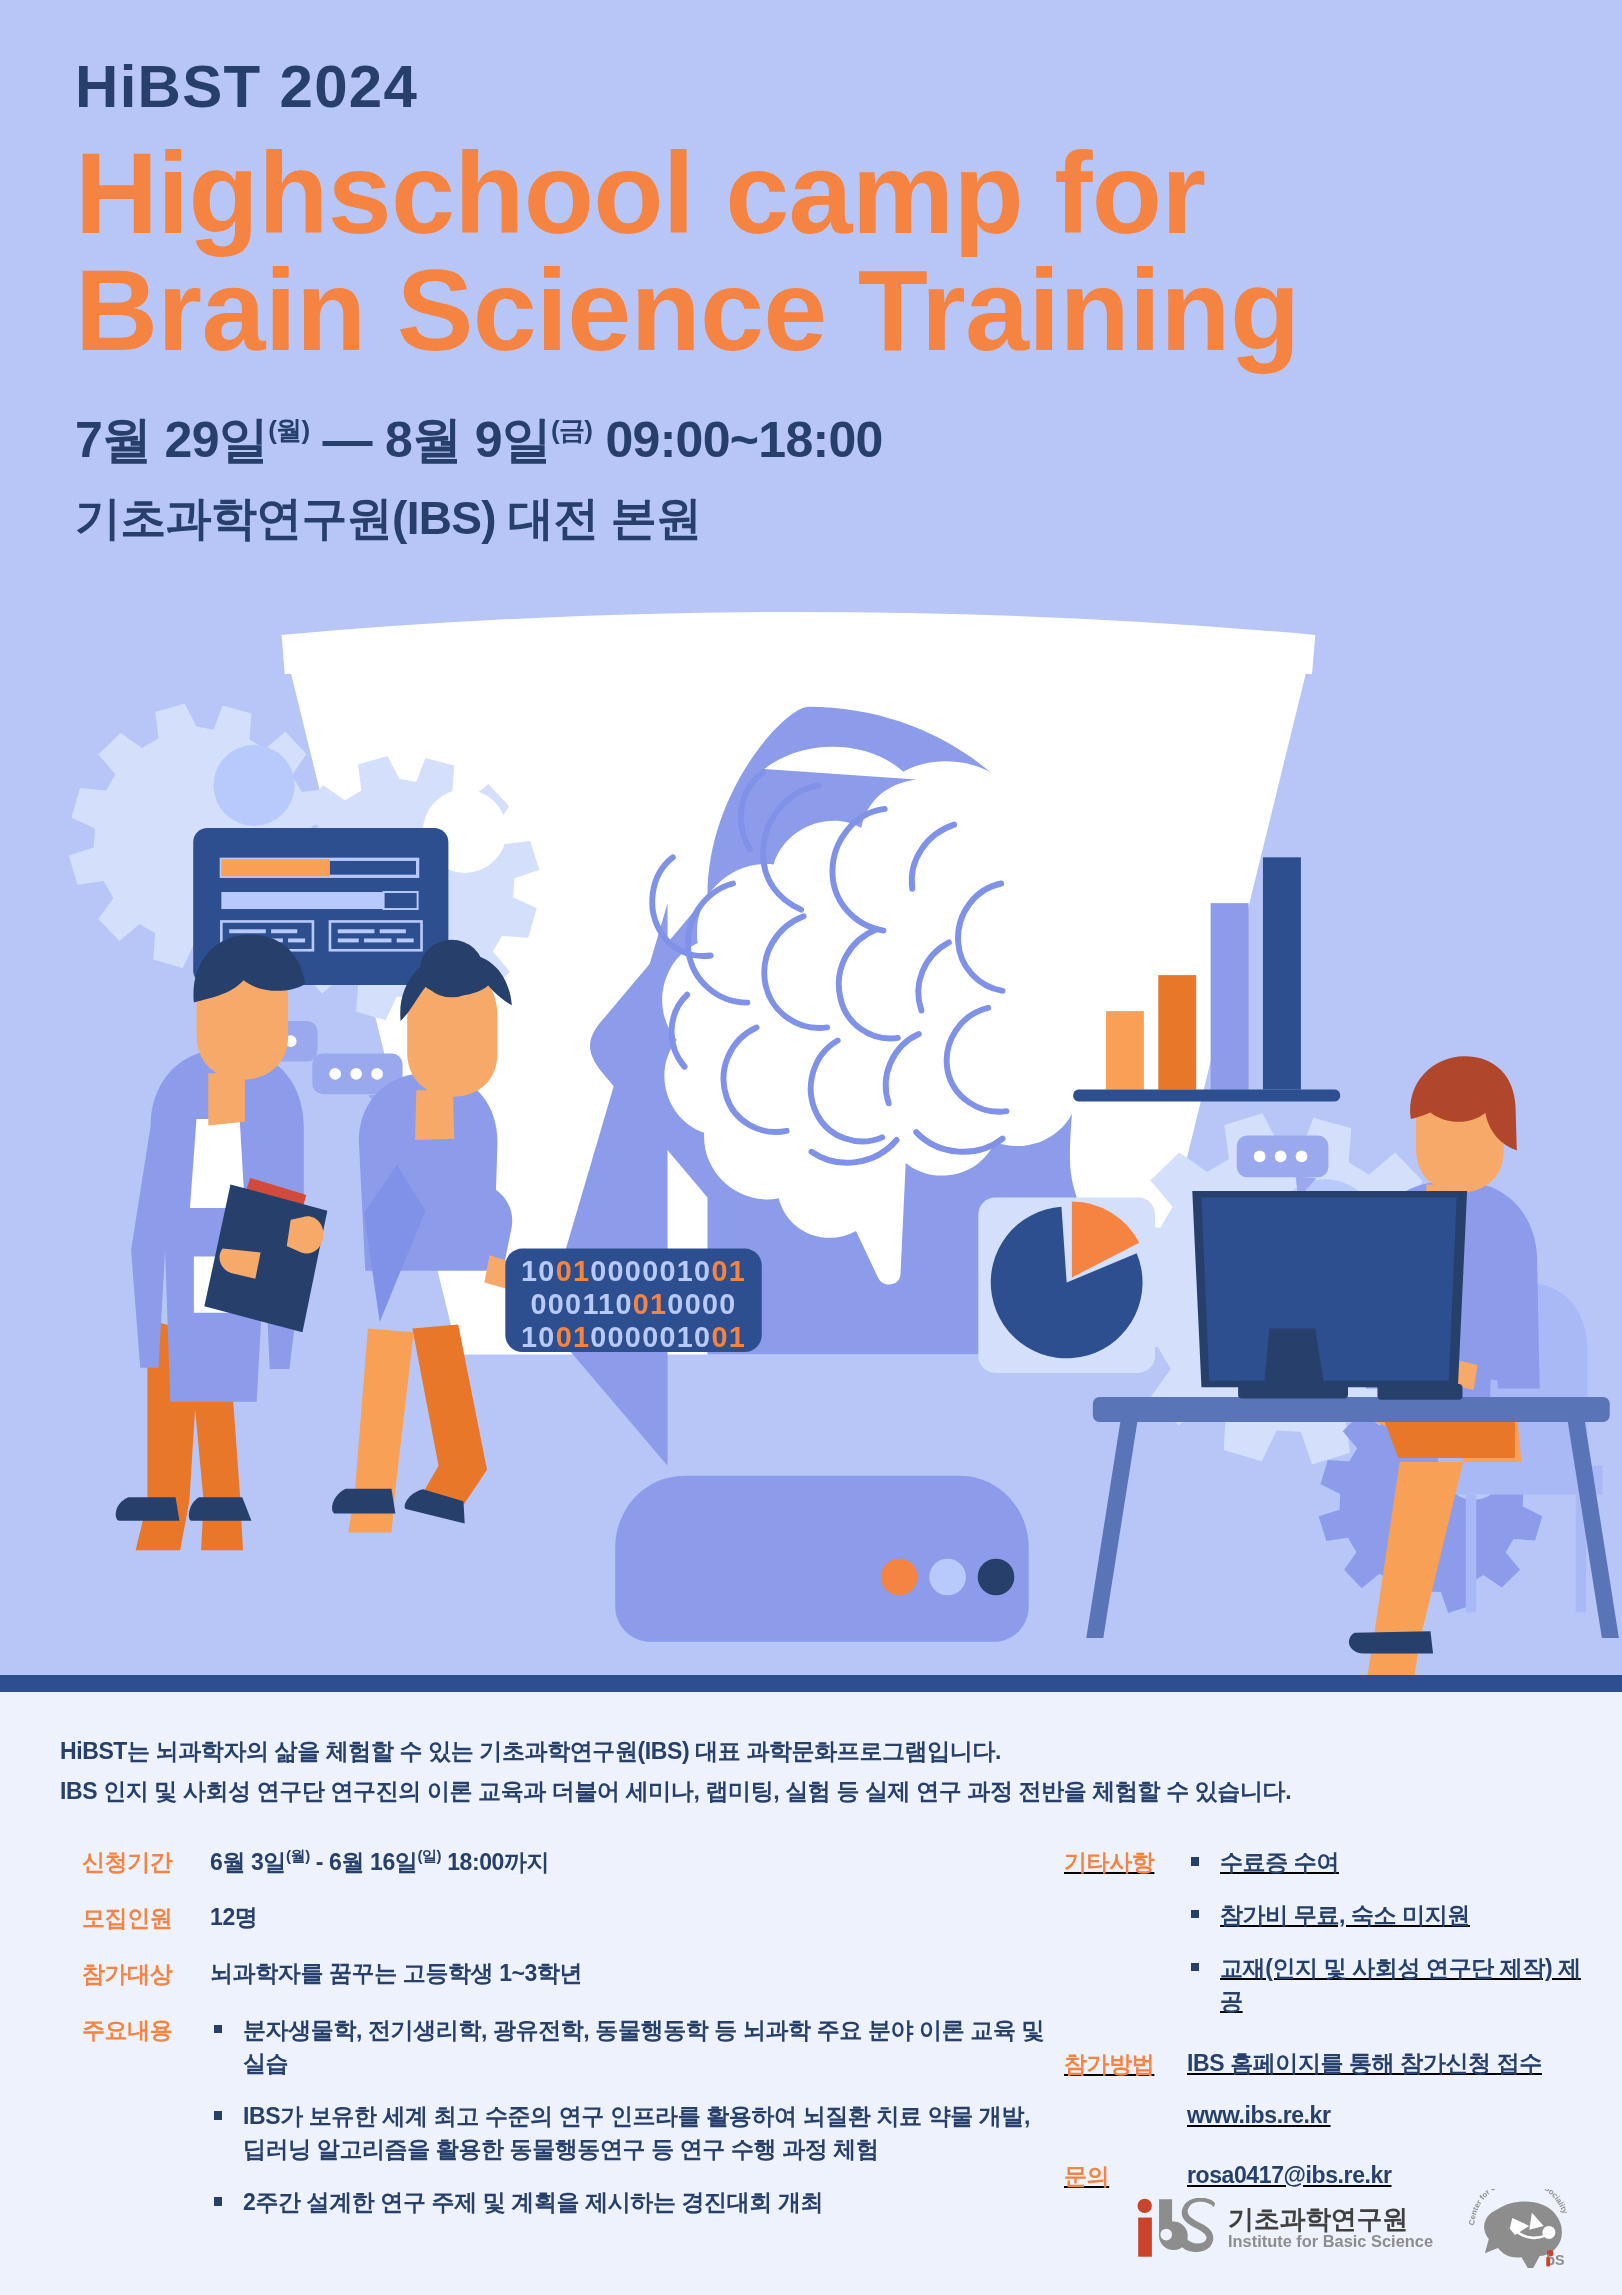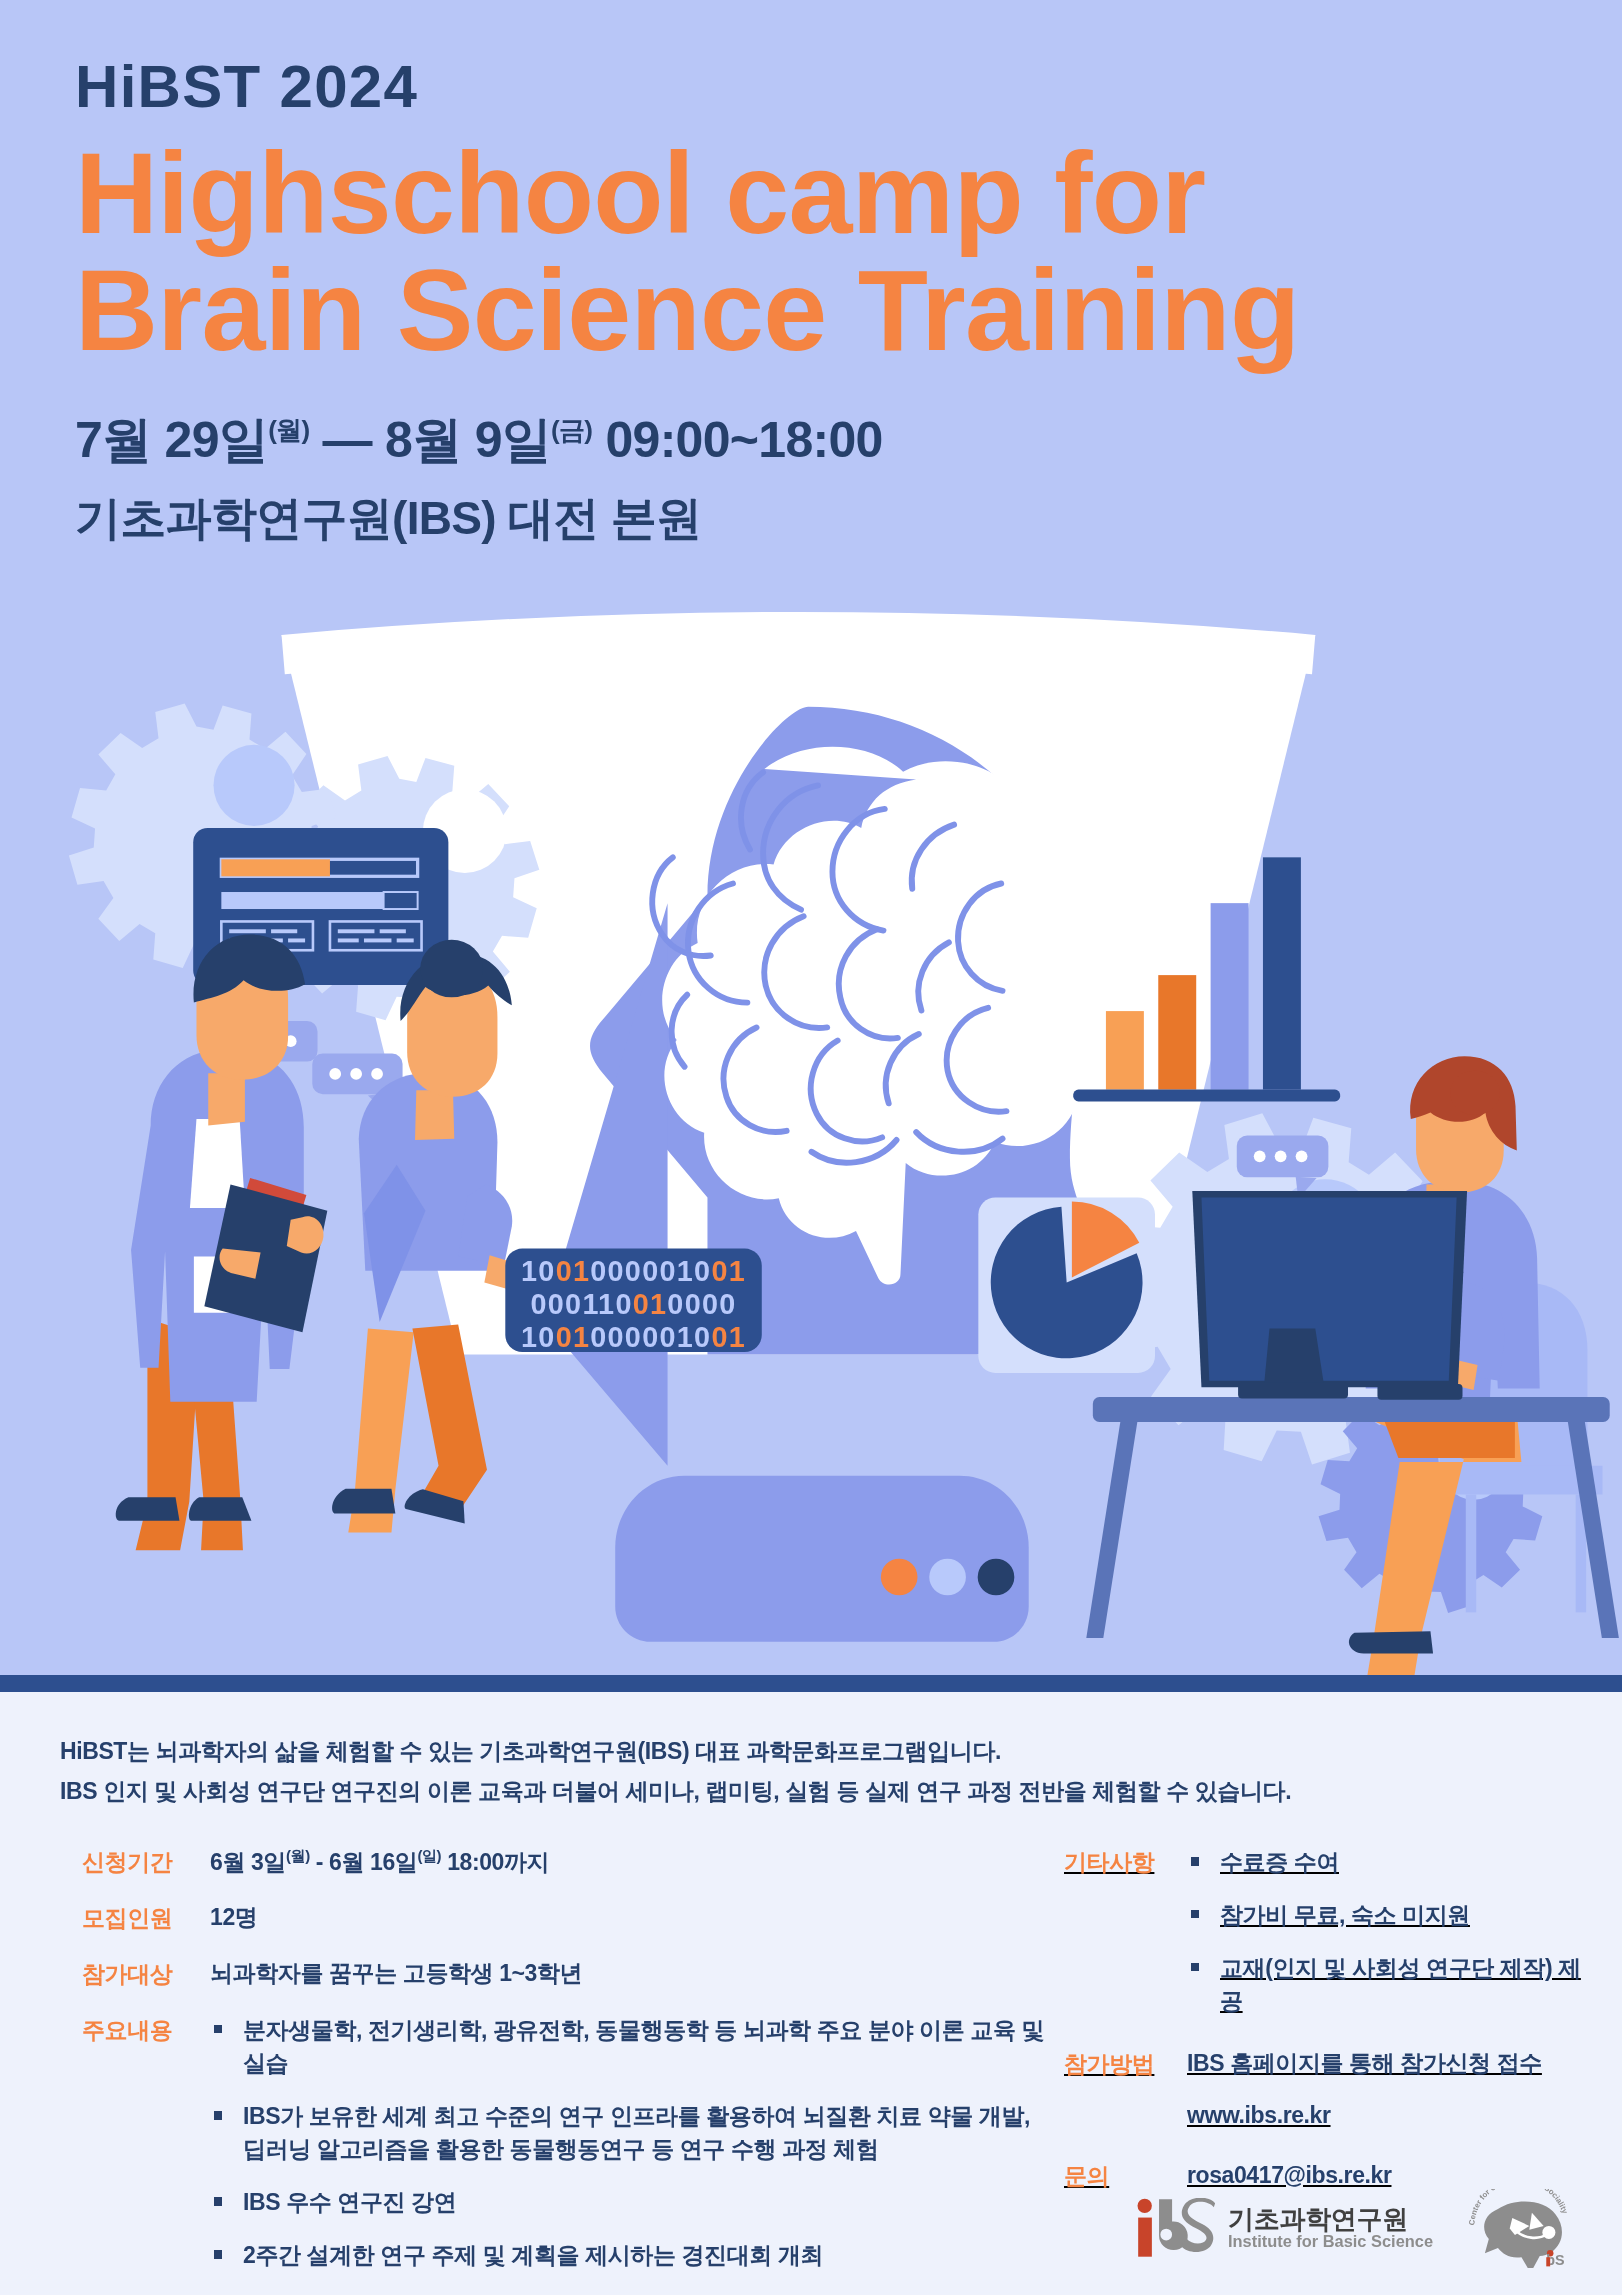--- a/index.html
+++ b/index.html
@@ -412,23 +412,20 @@
           <div class="lbl">주요내용</div>
           <ul class="blist">
             <li>
               <span>분자생물학, 전기생리학, 광유전학, 동물행동학 등 뇌과학 주요 분야 이론 교육 및 실습</span>
             </li>
             <li>
               <span>IBS가 보유한 세계 최고 수준의 연구 인프라를 활용하여 뇌질환 치료 약물 개발,</span>
               <span class="cont">딥러닝 알고리즘을 활용한 동물행동연구 등 연구 수행 과정 체험</span>
             </li>
             <li>
-              <span>IBS 우수 연구진 강연</span>
-            </li>
-            <li>
               <span>2주간 설계한 연구 주제 및 계획을 제시하는 경진대회 개최</span>
             </li>
           </ul>
         </div>
 
       </div>
 
       <div class="col-right">
 
         <div class="row">

